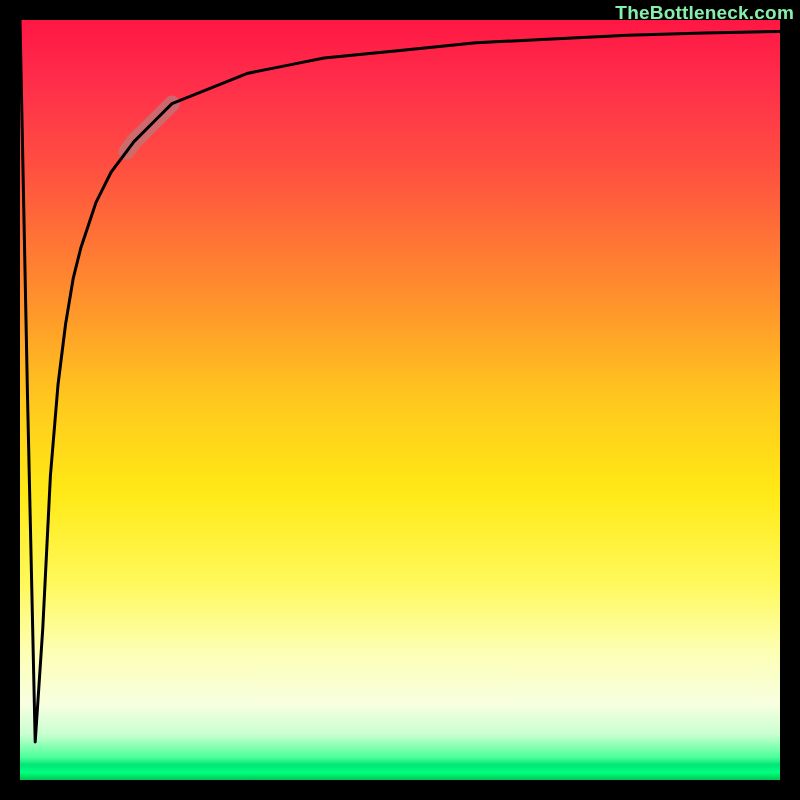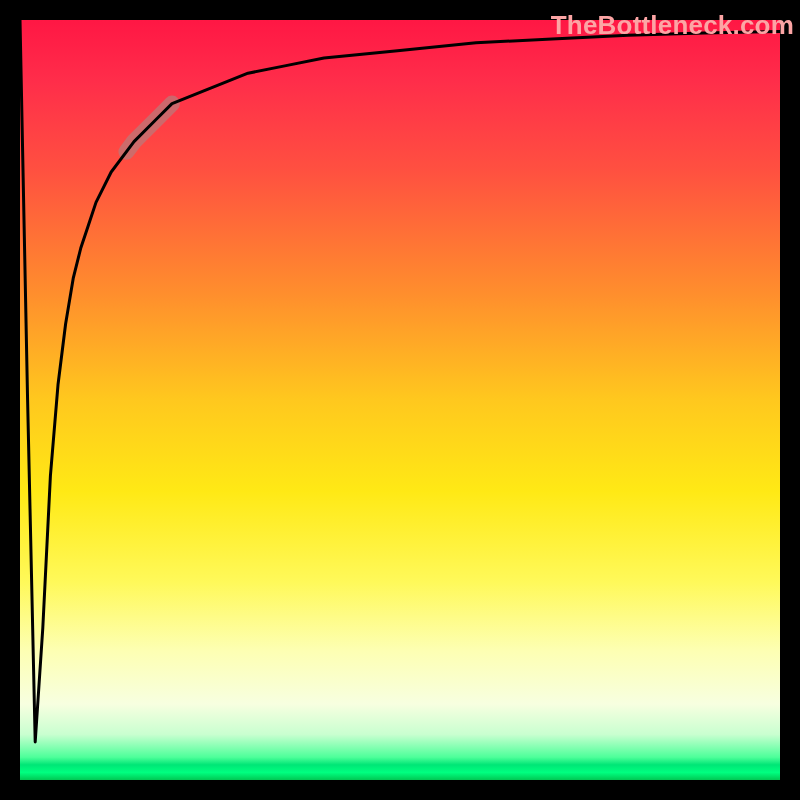--- a/index.html
+++ b/index.html
@@ -14,26 +14,25 @@
   .frame {
     position: relative;
     width: 800px;
     height: 800px;
     background: #000;
   }
   .watermark {
     position: absolute;
     top: 2px;
     right: 6px;
-    color: #fca5a5;
-    font-size: 26px;
+    color: #86efac;
+    font-size: 19px;
     font-weight: 600;
     letter-spacing: 0.2px;
     z-index: 10;
-    margin-top: 8px;
   }
   .plot-area {
     position: absolute;
     left: 20px;
     top: 20px;
     width: 760px;
     height: 760px;
     overflow: hidden;
   }
   .gradient {

